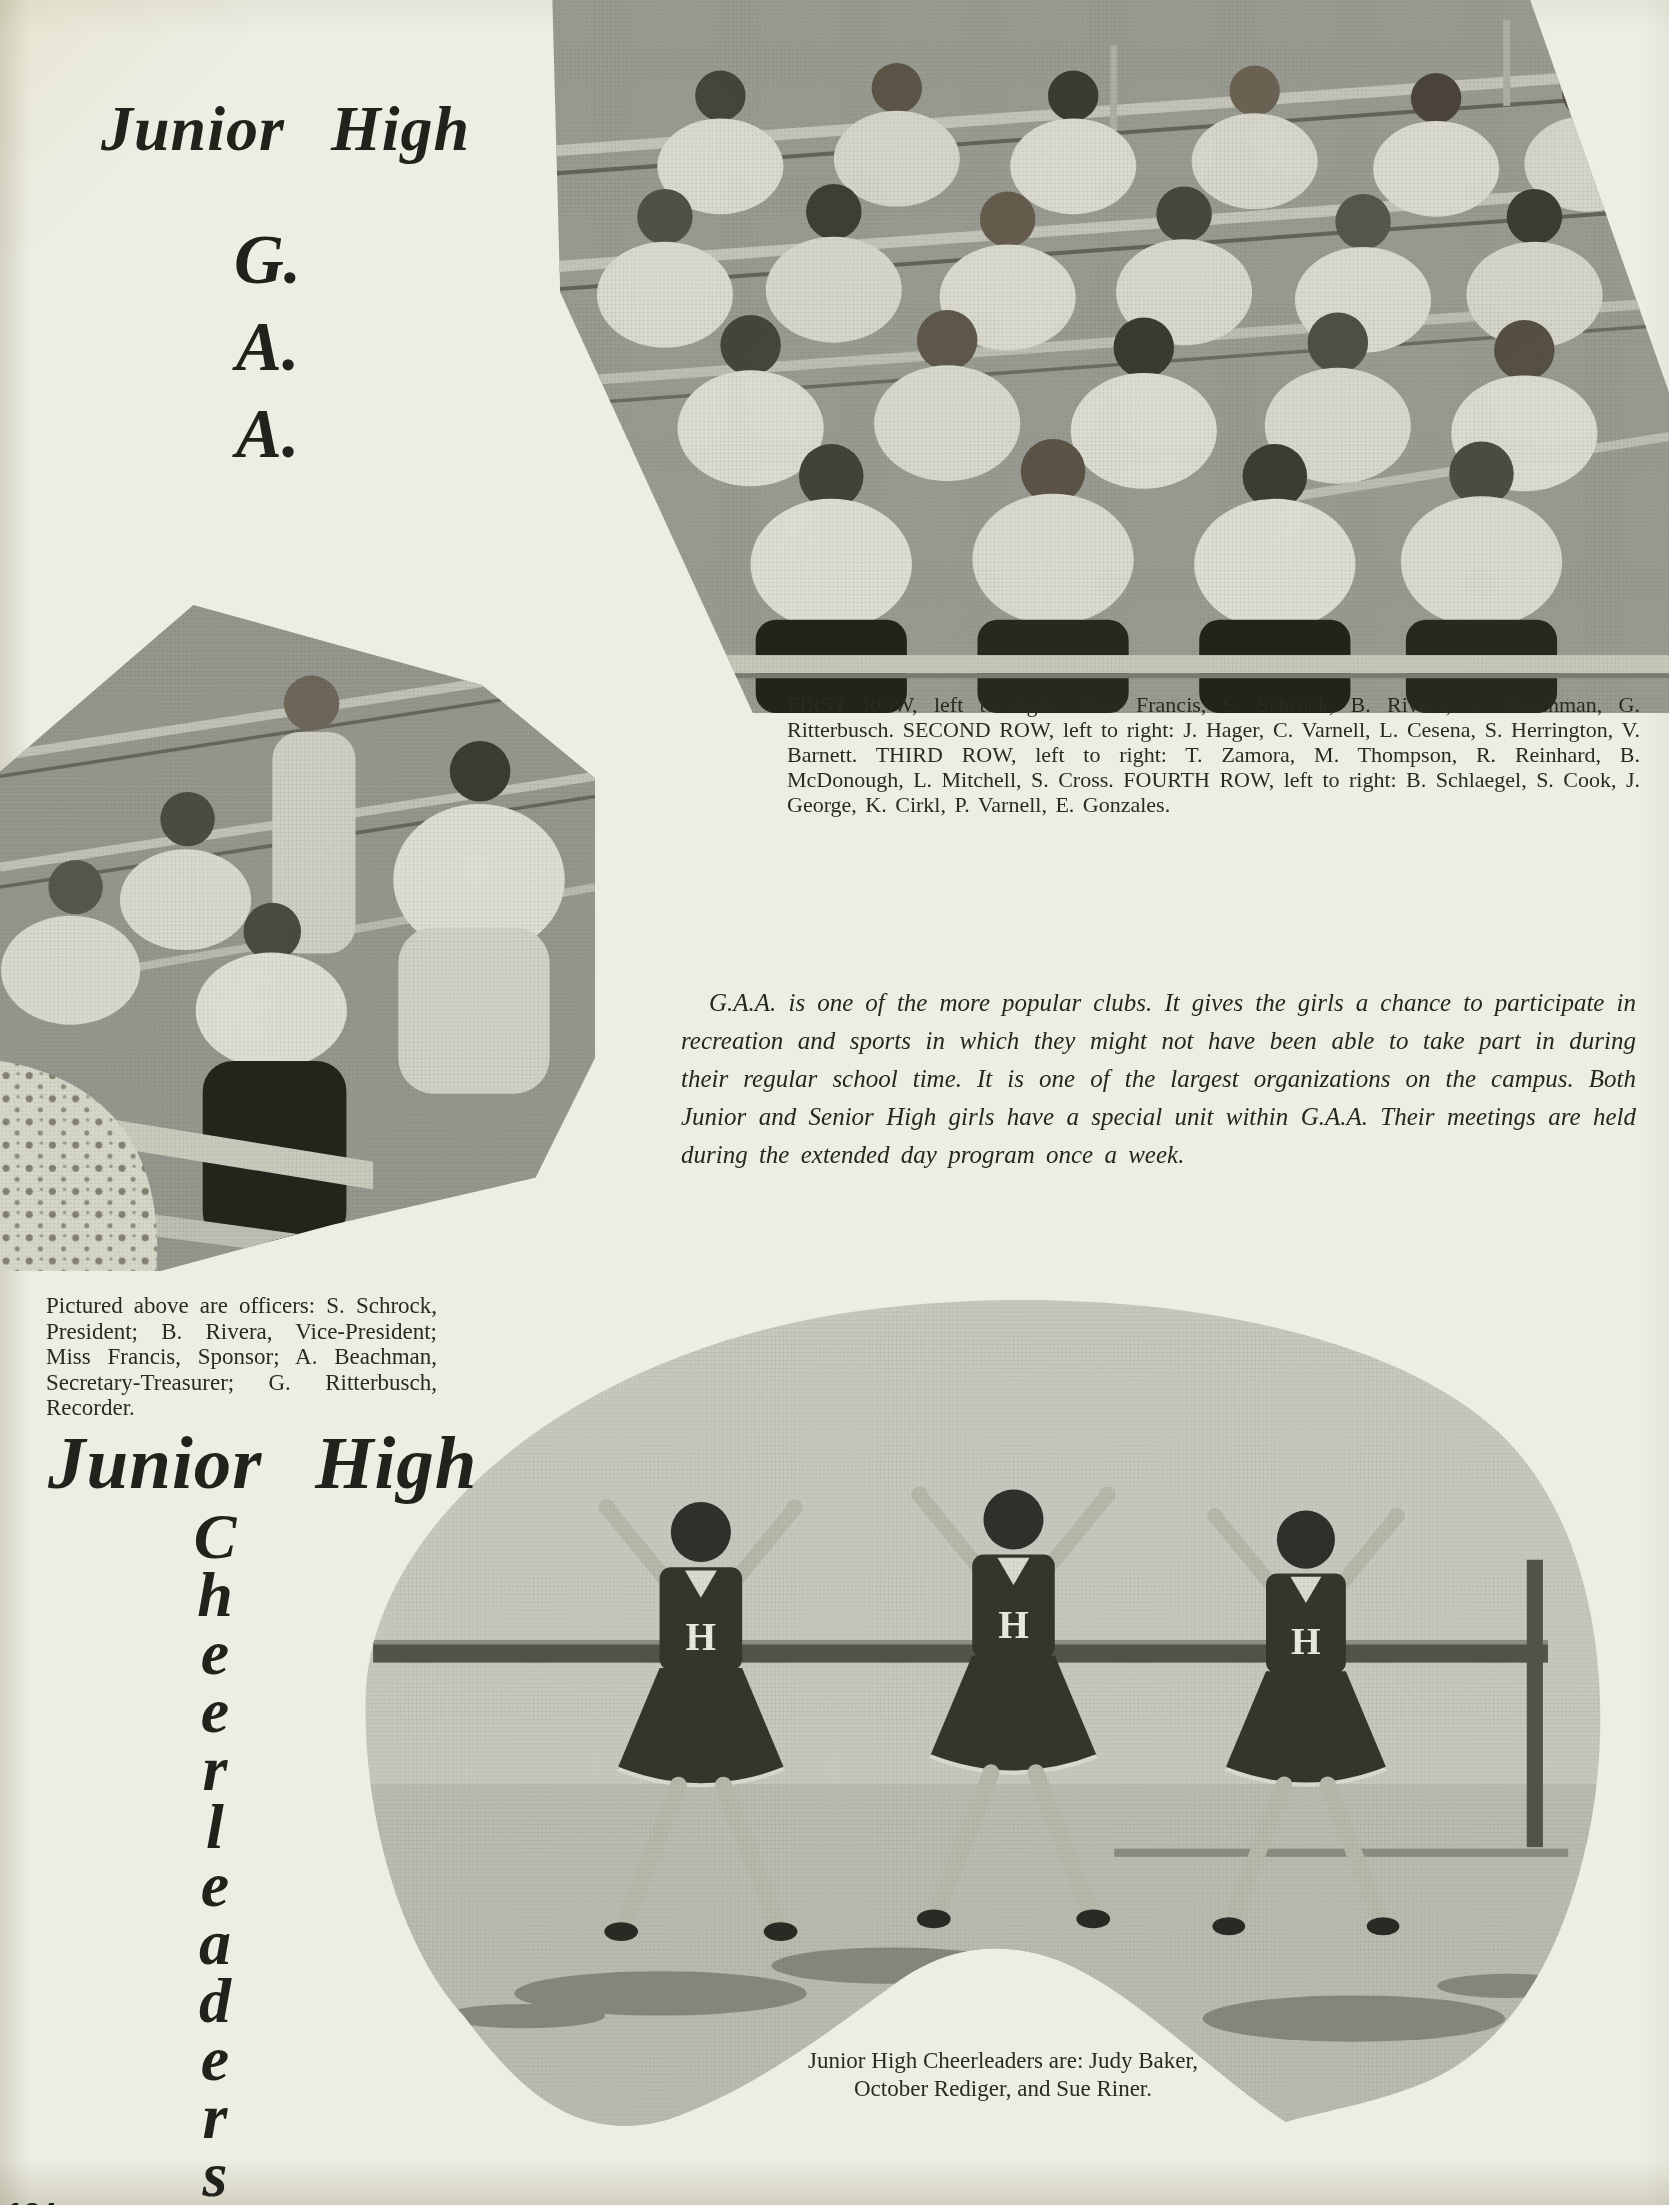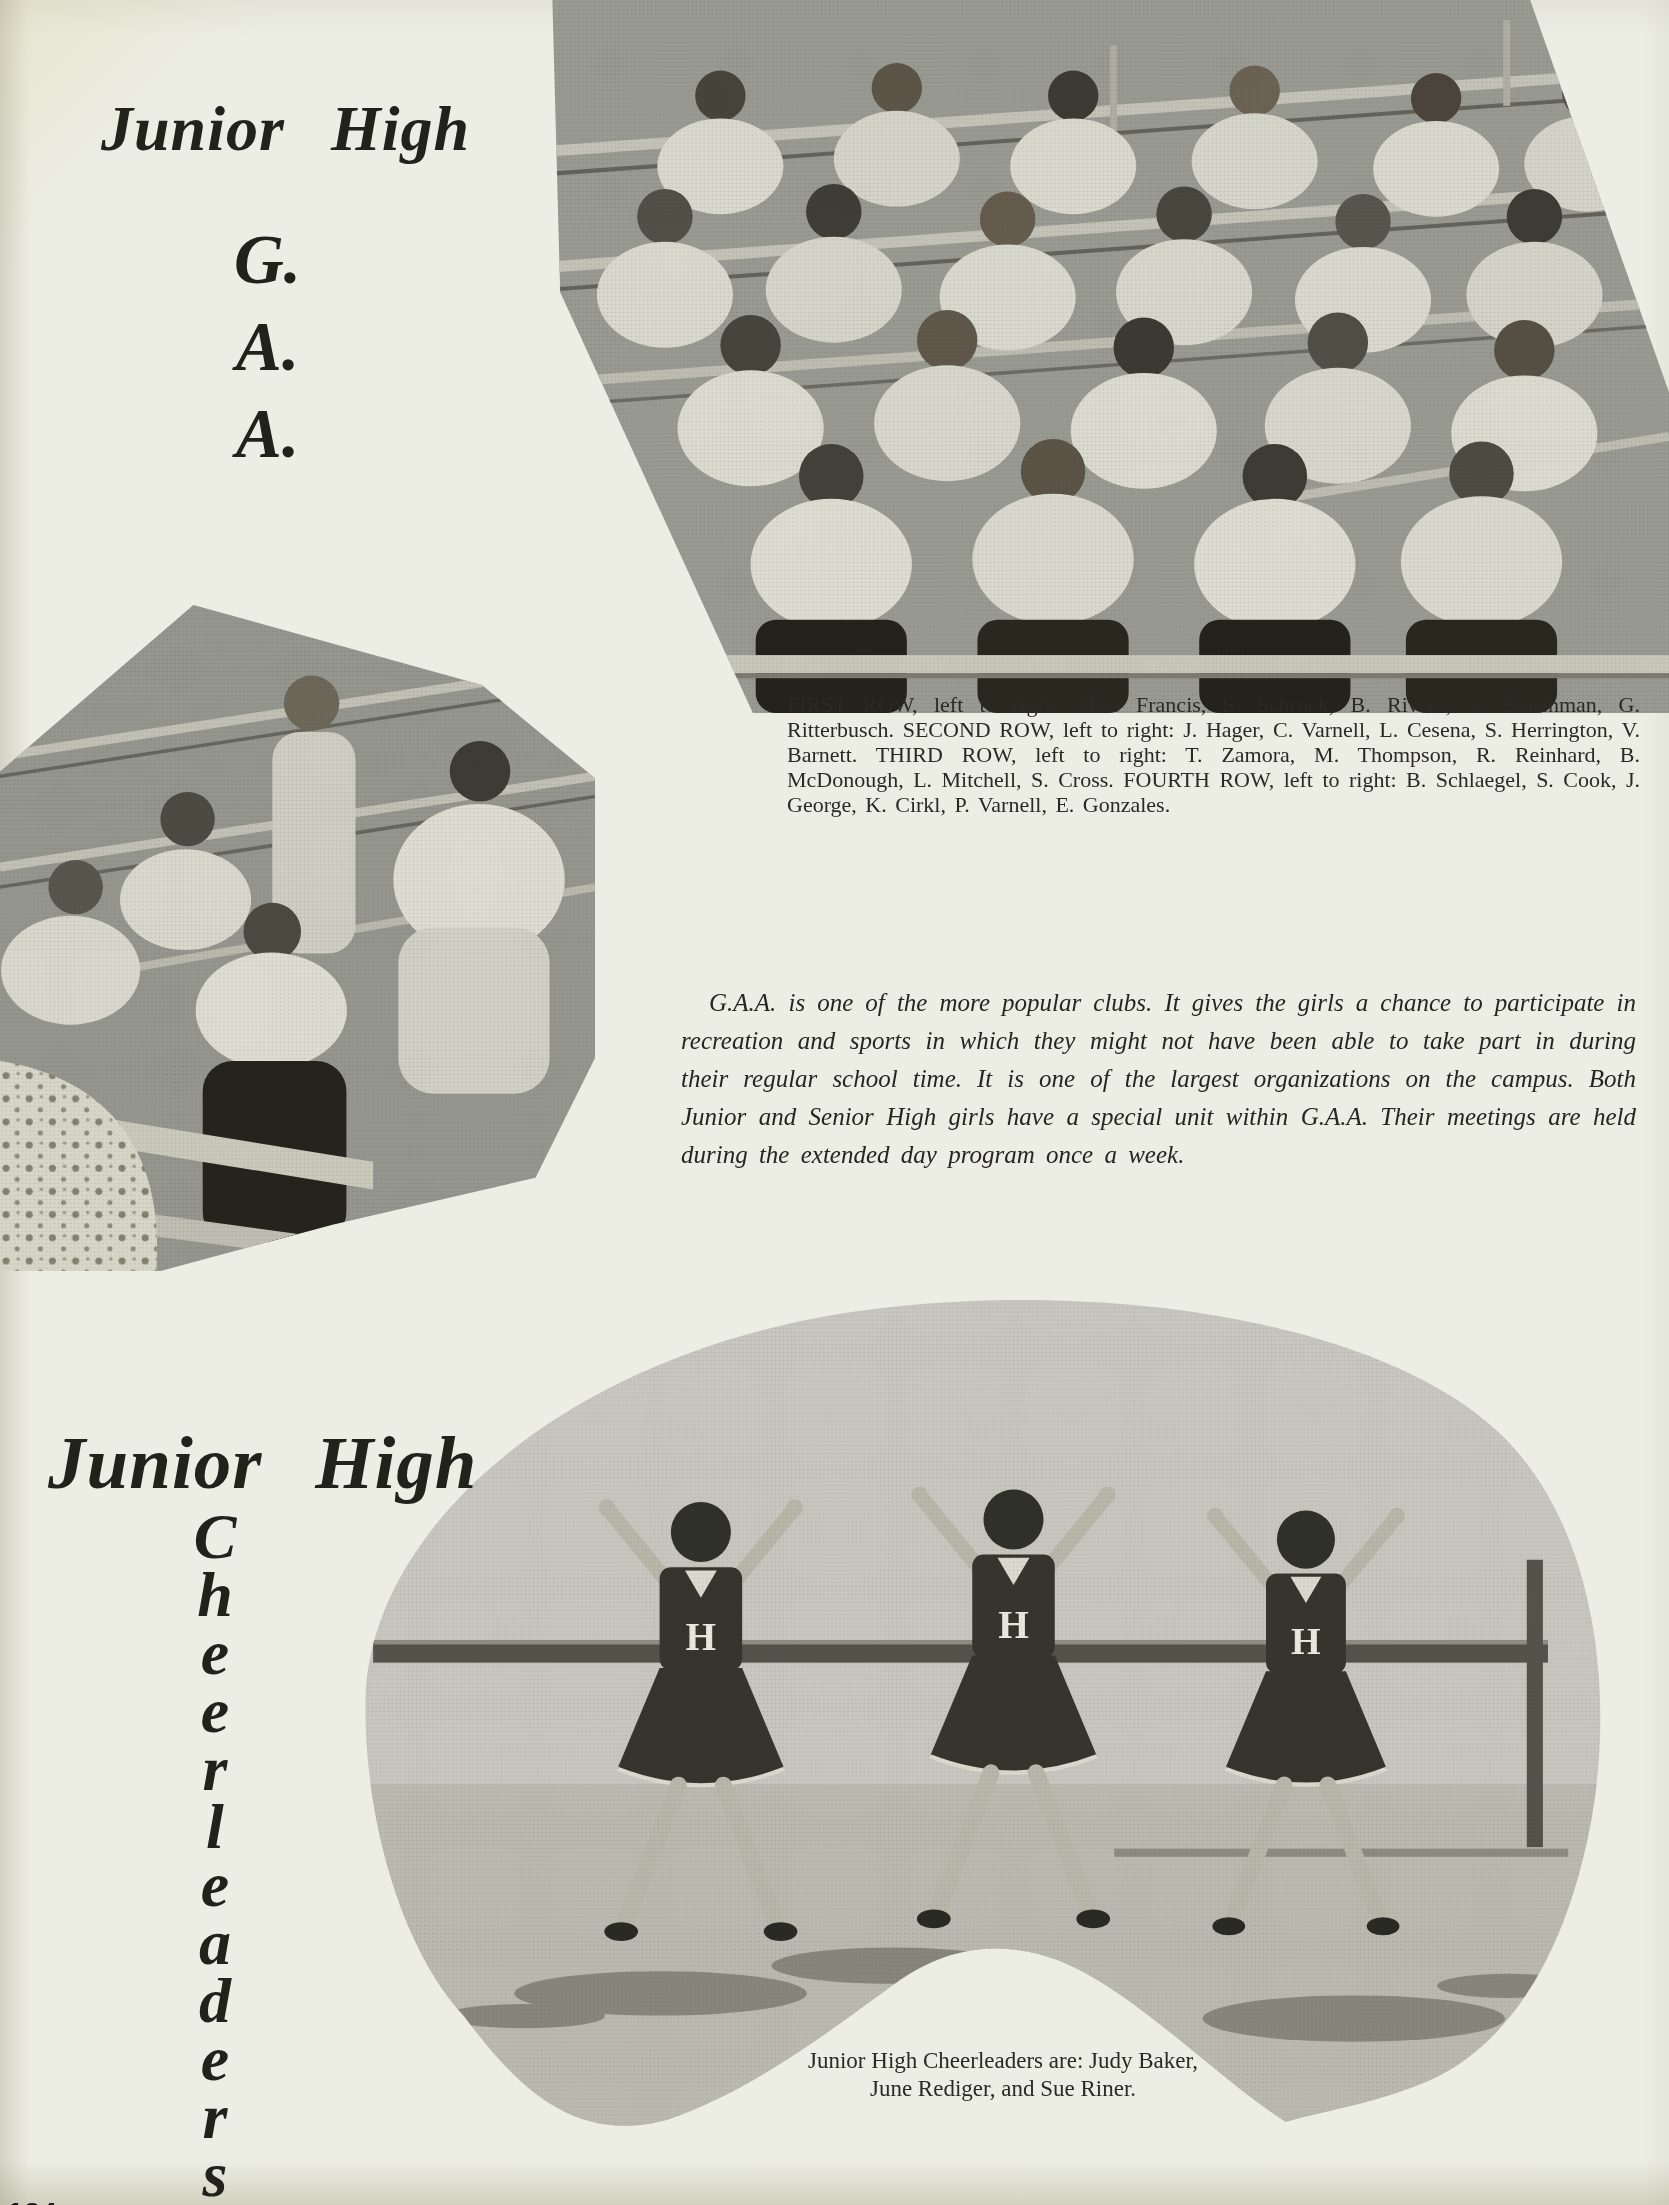--- a/index.html
+++ b/index.html
@@ -257,39 +257,40 @@
   <div class="abs letter-col" id="gaa-letters">
     <div class="vletter">G.</div>
     <div class="vletter">A.</div>
     <div class="vletter">A.</div>
   </div>
 
   <div class="abs caption" id="caption-group">FIRST ROW, left to right: Miss Francis, S. Schrock, B. Rivera, A. Beachman, G. Ritterbusch. SECOND ROW, left to right: J. Hager, C. Varnell, L. Cesena, S. Herrington, V. Barnett. THIRD ROW, left to right: T. Zamora, M. Thompson, R. Reinhard, B. McDonough, L. Mitchell, S. Cross. FOURTH ROW, left to right: B. Schlaegel, S. Cook, J. George, K. Cirkl, P. Varnell, E. Gonzales.</div>
 
   <div class="abs" id="article-body">G.A.A. is one of the more popular clubs. It gives the girls a chance to participate in recreation and sports in which they might not have been able to take part in during their regular school time. It is one of the largest organizations on the campus. Both Junior and Senior High girls have a special unit within G.A.A. Their meetings are held during the extended day program once a week.</div>
 
+  <div class="abs caption" id="caption-officers">Pictured above are officers: S. Schrock, President; B. Rivera, Vice-President; Miss Francis, Sponsor; A. Beachman, Secretary-Treasurer; G. Ritterbusch, Recorder.</div>
 
   <div class="abs heading" id="heading-cheer">Junior High</div>
 
   <div class="abs letter-col" id="cheer-letters">
     <div class="vletter">C</div>
     <div class="vletter">h</div>
     <div class="vletter">e</div>
     <div class="vletter">e</div>
     <div class="vletter">r</div>
     <div class="vletter">l</div>
     <div class="vletter">e</div>
     <div class="vletter">a</div>
     <div class="vletter">d</div>
     <div class="vletter">e</div>
     <div class="vletter">r</div>
     <div class="vletter">s</div>
   </div>
 
   <div class="abs" id="caption-cheer">
     <div>Junior High Cheerleaders are: Judy Baker,</div>
-    <div>June Rediger, and Sue Riner.</div>
+    <div>October Rediger, and Sue Riner.</div>
   </div>
 
   <div class="abs" id="page-number">124</div>
 
 </div>
 
 
 </body></html>

